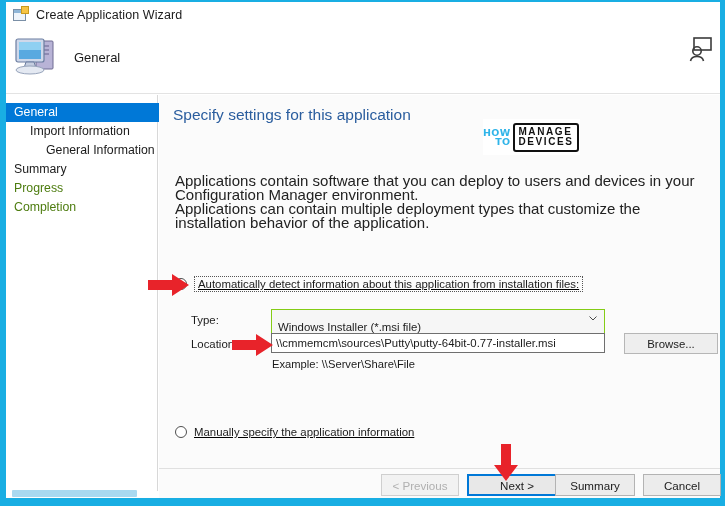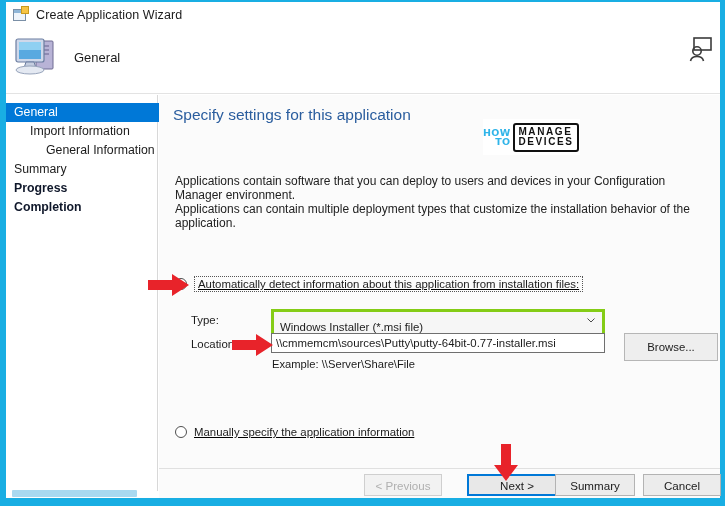--- a/index.html
+++ b/index.html
@@ -136,21 +136,21 @@
     padding-left: 8px;
     white-space: nowrap;
   }
   .nav-item.selected {
     background: #0078d7;
     color: #ffffff;
     width: 146px;
   }
   .nav-item.indent1 { padding-left: 24px; }
   .nav-item.indent2 { padding-left: 40px; }
-  .nav-item.dim { color: #0f172a; font-weight: bold; }
+  .nav-item.dim { color: #4d7c0f; }
 
   .content {
     position: absolute;
     left: 159px;
     top: 95px;
     width: 561px;
     height: 373px;
     background: #fbfbfb;
     box-sizing: border-box;
   }
@@ -207,21 +207,21 @@
     font-weight: bold;
     color: #111111;
     letter-spacing: 1.6px;
   }
 
   .desc {
     position: absolute;
     left: 16px;
     top: 79px;
     width: 530px;
-    font-size: 12px;
+    font-size: 15px;
     color: #222222;
     line-height: 14px;
   }
 
   
   .radio-row {
     position: absolute;
     display: flex;
     align-items: center;
     text-decoration: underline;
@@ -269,21 +269,21 @@
   .label-type { left: 32px; top: 219px; }
   .label-location { left: 32px; top: 243px; }
 
   .combo {
     position: absolute;
     left: 112px;
     top: 214px;
     width: 334px;
     height: 36px;
     background: #f6f6f6;
-    border: 3px solid #84cc16;
+    border: 1px solid #84cc16;
     box-sizing: border-box;
     display: flex;
     align-items: center;
     padding-left: 6px;
     font-size: 11.4px;
     color: #1b1b1b;
   }
   .combo-arrow {
     position: absolute;
     right: 7px;
@@ -316,21 +316,21 @@
     top: 263px;
     font-size: 11.2px;
     color: #1b1b1b;
   }
 
   .browse-btn {
     position: absolute;
     left: 465px;
     top: 238px;
     width: 94px;
-    height: 28px;
+    height: 21px;
     background: #eeeeee;
     border: 1px solid #b6b6b6;
     box-sizing: border-box;
     font-size: 11.4px;
     color: #1b1b1b;
     display: flex;
     align-items: center;
     justify-content: center;
   }
 
@@ -353,21 +353,21 @@
     border: 1px solid #b3b3b3;
     box-sizing: border-box;
     font-size: 11.6px;
     color: #1b1b1b;
     display: flex;
     align-items: center;
     justify-content: center;
   }
   .btn.disabled { color: #b0b0b0; border-color: #cfcfcf; background: #f2f2f2; }
   .btn.default  { border: 2px solid #0078d7; background: #e8e8e8; }
-  .btn-prev    { left: 205px;  width: 78px; }
+  .btn-prev    { left: 222px;  width: 78px; }
   .btn-next    { left: 308px;  width: 100px; }
   .btn-summary { left: 396px;  width: 80px; }
   .btn-cancel  { left: 484px;  width: 78px; }
 
   
   .hscroll {
     position: absolute;
     left: 8px;
     bottom: 9px;
     width: 148px;

